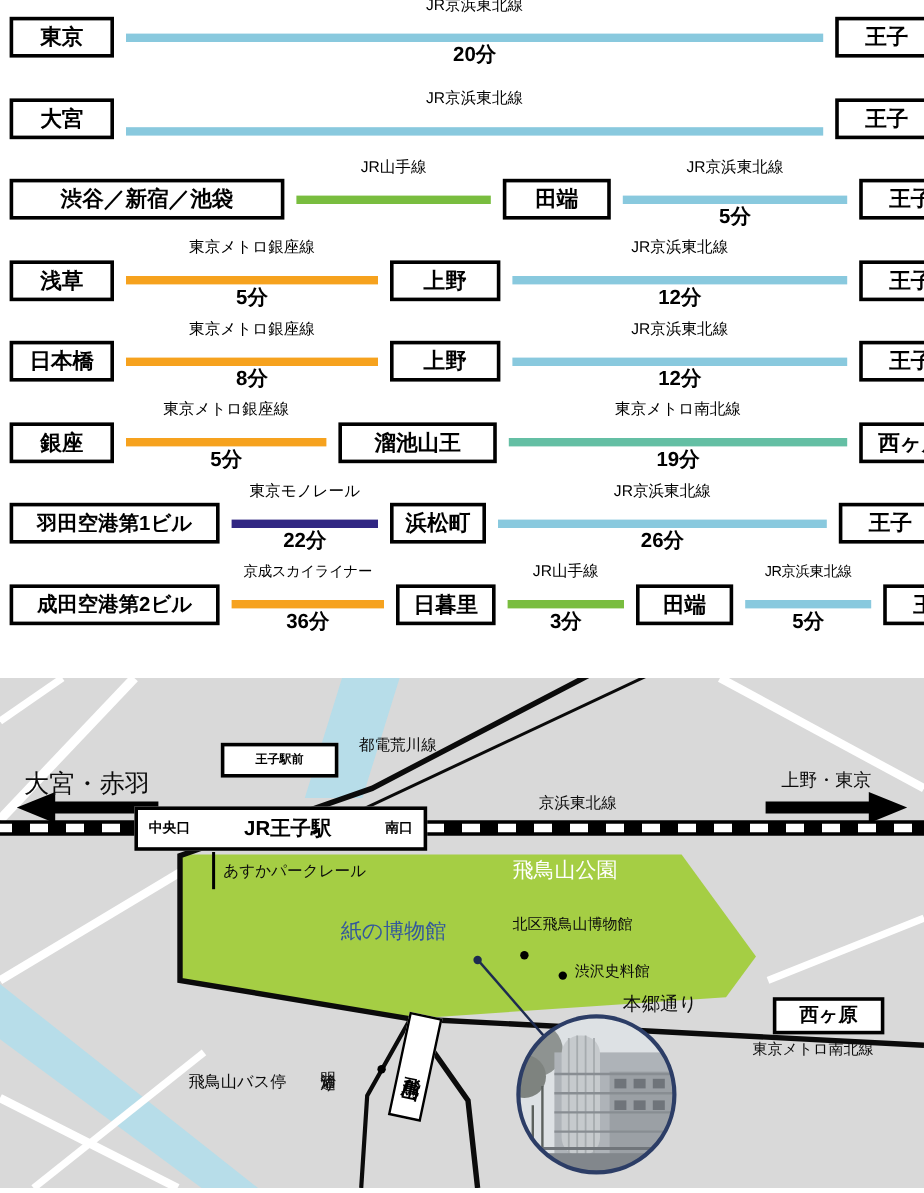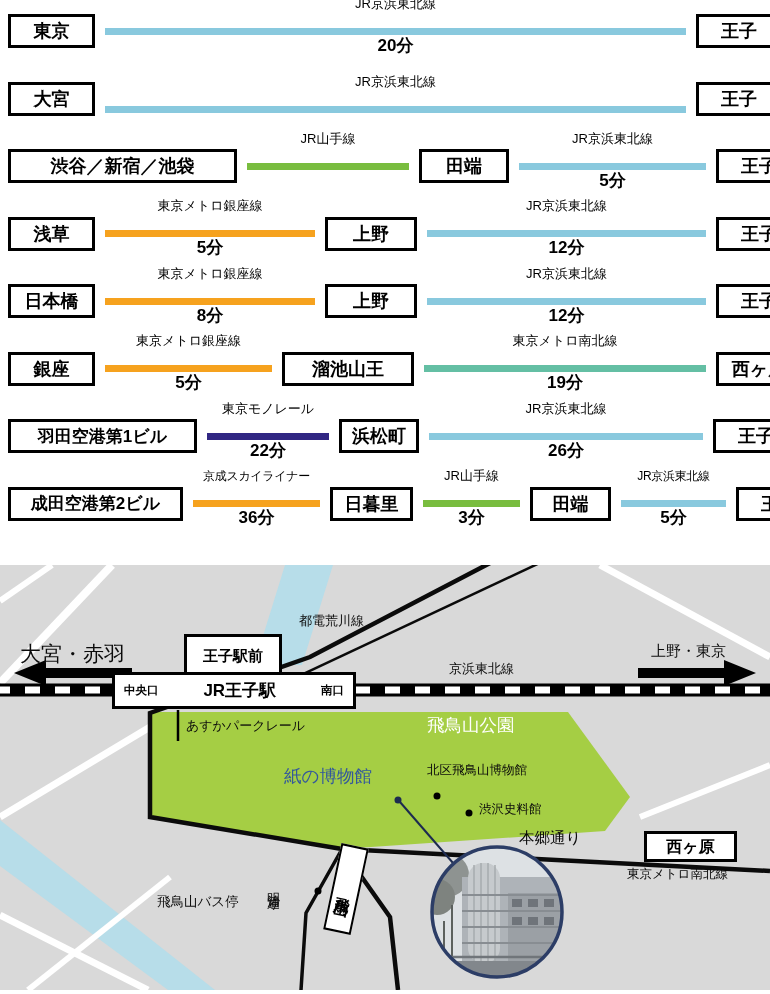--- a/index.html
+++ b/index.html
@@ -128,21 +128,21 @@
     <div class="stn" style="width:132px">溜池山王</div>
     <div class="seg" style="width:282px">
       <div class="seg-top">東京メトロ南北線</div>
       <div class="seg-bar" style="background-color: rgb(100, 191, 164);"></div>
       <div class="seg-bot">19分</div>
     </div>
     <div class="stn" style="width:86px">西ヶ原</div>
   </div>
 
   <div class="row">
-    <div class="stn" style="width:189px;font-size:17px">羽田空港第1ビル</div>
+    <div class="stn" style="width:175px;font-size:17px">羽田空港第1ビル</div>
     <div class="seg" style="width:122px">
       <div class="seg-top">東京モノレール</div>
       <div class="seg-bar" style="background-color: rgb(49, 39, 131);"></div>
       <div class="seg-bot">22分</div>
     </div>
     <div class="stn" style="width:80px">浜松町</div>
     <div class="seg" style="width:274px">
       <div class="seg-top">JR京浜東北線</div>
       <div class="seg-bar" style="background-color: rgb(137, 201, 222);"></div>
       <div class="seg-bot">26分</div>
@@ -247,21 +247,21 @@
       </g>
       <circle cx="497" cy="347" r="65" fill="none" stroke-width="3.5" style="stroke: rgb(44, 61, 102);"></circle>
     </g>
   </svg>
 
   <div class="ml" style="left:299px;top:49px;font-size:13px">都電荒川線</div>
   <div class="ml" style="left:20px;top:77px;font-size:21px">大宮・赤羽</div>
   <div class="ml" style="left:651px;top:77px;font-size:15px">上野・東京</div>
   <div class="ml" style="left:449px;top:97px;font-size:13px">京浜東北線</div>
 
-  <div class="mbox" style="left:184px;top:69px;width:98px;height:43px;font-size:15px">王子駅前</div>
+  <div class="mbox" style="left:184px;top:54px;width:98px;height:29px;font-size:10px">王子駅前</div>
 
   <div class="mbox jr" style="left:112px;top:107px;width:244px;height:37px">
     <span class="exit">中央口</span>
     <span class="stn-name">JR王子駅</span>
     <span class="exit">南口</span>
   </div>
 
   <div class="ml" style="left:186px;top:154px;font-size:13px">あすかパークレール</div>
   <div class="ml" style="left:427px;top:150px;font-size:17.5px;color:#ffffff">飛鳥山公園</div>
   <div class="ml" style="left: 284px; top: 201px; font-size: 17.5px; color: rgb(51, 88, 156);">紙の博物館</div>

